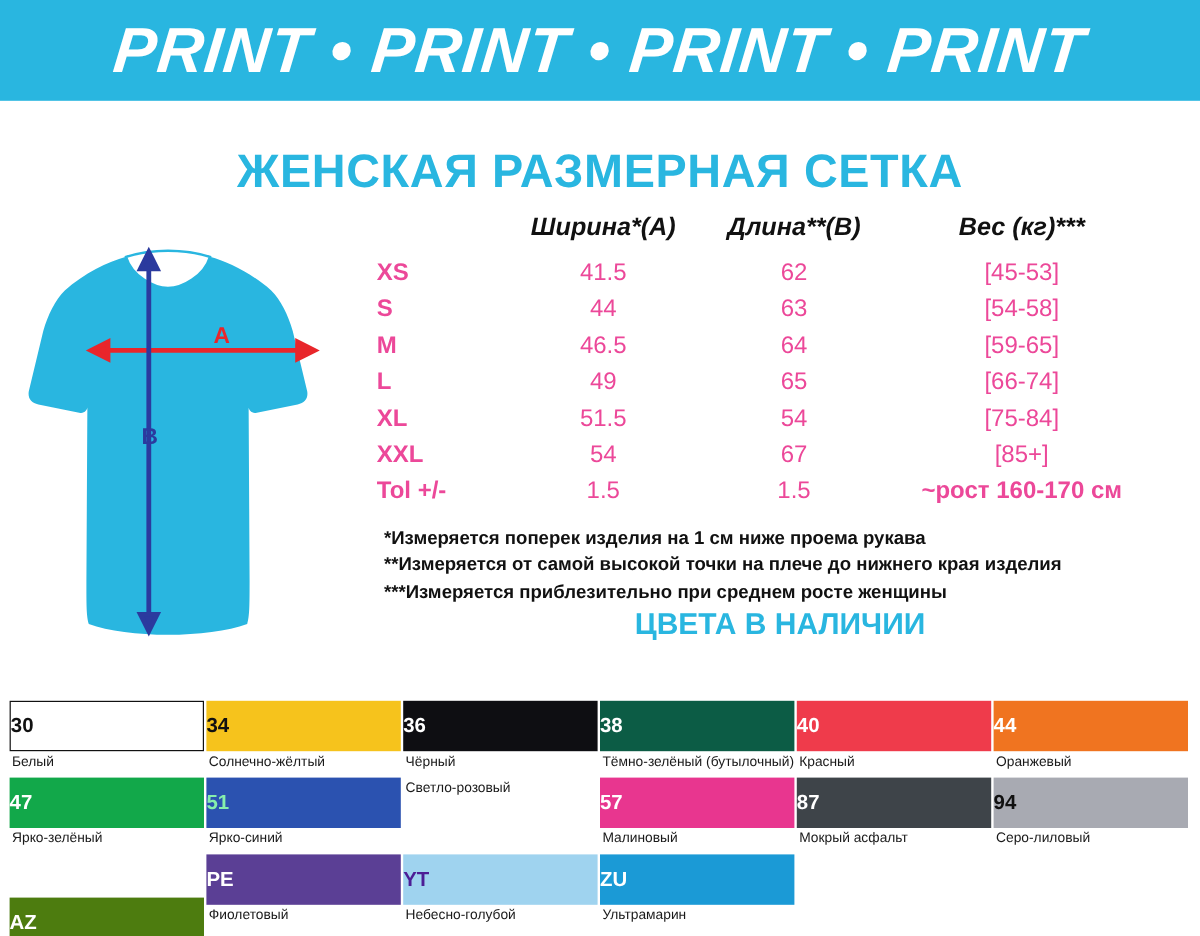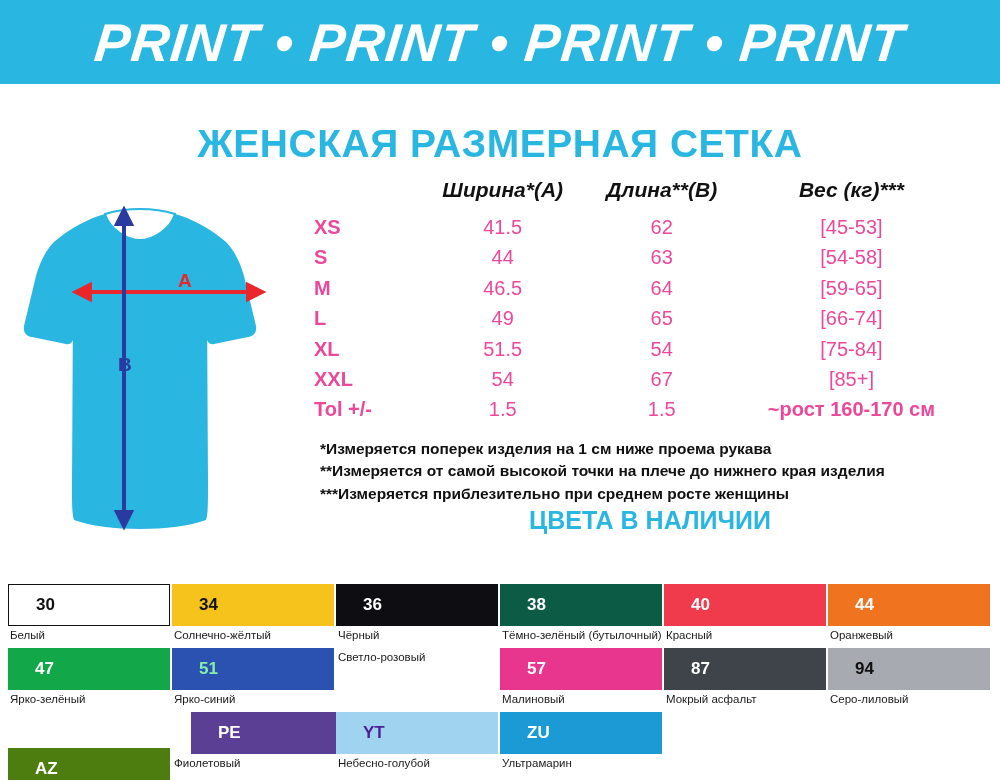--- a/index.html
+++ b/index.html
@@ -150,21 +150,21 @@
     height: 64px;
     position: relative;
     border-right: 2px solid #ffffff;
     border-bottom: 2px solid #ffffff;
   }
   .swatch .chip {
     width: 100%;
     height: 42px;
     display: flex;
     align-items: center;
-    padding-left: 27px;
+    padding-left: 0;
     font-weight: bold;
     font-size: 17px;
   }
   .swatch .name {
     font-size: 11.5px;
     color: #1a1a1a;
     padding-left: 2px;
     padding-top: 3px;
     white-space: nowrap;
     line-height: 1.1;
@@ -355,21 +355,21 @@
   </div>
 
   <div class="swatch">
     <div class="chip" style="background: #4d7c0f; color: rgb(255, 255, 255); margin-top: 36px;">
       <span>AZ</span>
     </div>
     <div class="name">Глубокий Тёмно-синий</div>
   </div>
 
   <div class="swatch">
-    <div class="chip" style="background: rgb(91, 63, 149); color: rgb(255, 255, 255); margin-left: 19px;">
+    <div class="chip" style="background: rgb(91, 63, 149); color: rgb(255, 255, 255);">
       <span>PE</span>
     </div>
     <div class="name">Фиолетовый</div>
   </div>
 
   <div class="swatch">
     <div class="chip" style="background: rgb(159, 211, 239); color: #4c1d95;">
       <span>YT</span>
     </div>
     <div class="name">Небесно-голубой</div>

